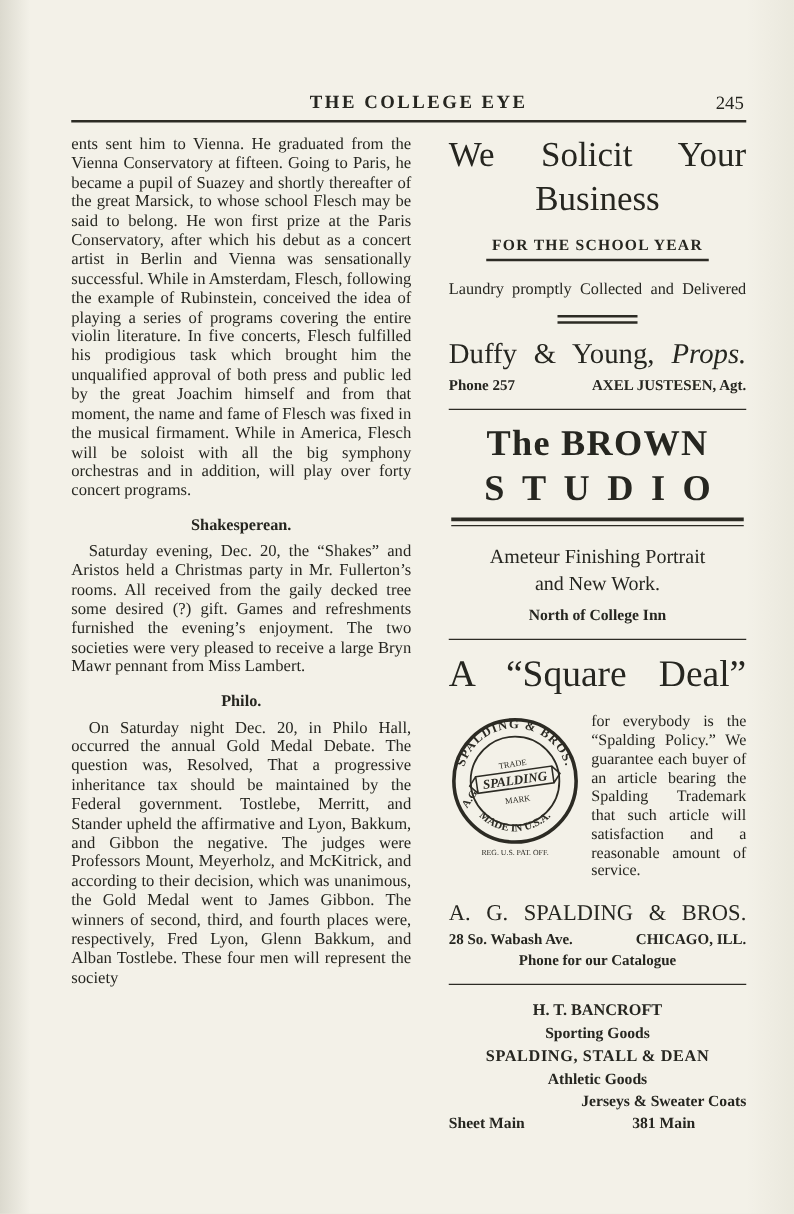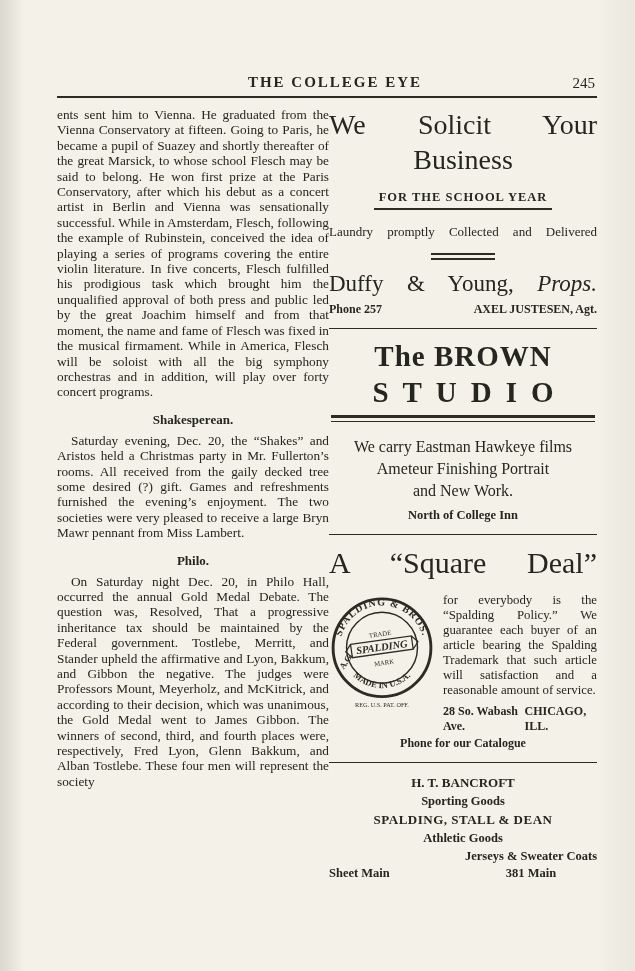--- a/index.html
+++ b/index.html
@@ -13,21 +13,21 @@
     width: 635px; height: 971px; overflow: hidden; position: relative;
     background: linear-gradient(90deg, #dbd9ce 0px, #f3f1e8 24px, #f3f1e8 94%, #eae8dd 100%);
     color: #262620;
     padding: 74px 38px 24px 57px;
   }
   
   .page-header { position: relative; border-bottom: 2px solid #2c2b24; padding-bottom: 5px; height: 24px; }
   .header-title { position: absolute; left: 16px; right: 0; text-align: center; font-weight: bold; font-size: 15px; letter-spacing: 2px; }
   .header-page-num { position: absolute; right: 2px; top: 1px; font-size: 15px; }
   
-  .columns { display: flex; gap: 0; margin-top: 9px; }
+  .columns { display: flex; gap: 30px; margin-top: 9px; }
   .left-col { width: 272px; flex: none; }
   .right-col { flex: 1; min-width: 0; }
   
   .bodytext { font-size: 13.3px; line-height: 15.4px; text-align: justify; margin: 0 0 6px; }
   .indent { text-indent: 14px; }
   .sub-heading { text-align: center; font-size: 13px; font-weight: bold; margin: 12px 0 5px; }
   .societies-box {
     margin: 20px 10px 14px 3px;
     border: 2px solid #201f19;
     outline: 1px solid #201f19;
@@ -113,21 +113,20 @@
 
       <hr class="rule">
 
       <section class="brown-ad">
         <div class="brown-title">
           <span>The</span>
           <span>BROWN</span>
         </div>
         <div class="studio">STUDIO</div>
         <div class="double-rule"></div>
-        <div class="films-line">We carry Eastman Hawkeye films</div>
         <div class="films-line">Ameteur Finishing Portrait</div>
         <div class="films-line">and New Work.</div>
         <div class="location">North of College Inn</div>
       </section>
 
       <hr class="rule">
 
       <section class="spalding-ad">
         <div class="square-deal spread">A “Square Deal”</div>
 
@@ -152,20 +151,21 @@
                 <path d="M 23,47 h 64 v 14 h -64 z M 23,47 l -6,7 6,7 M 87,47 l 6,7 -6,7" fill="none" stroke="#2c2b24" stroke-width="1.3"></path>
                 <text x="55" y="58" text-anchor="middle" font-size="11" font-weight="bold" font-style="italic" fill="#2c2b24">SPALDING</text>
                 <text x="55" y="73" text-anchor="middle" font-size="7" fill="#2c2b24">MARK</text>
               </g>
               <text x="55" y="117" text-anchor="middle" font-size="6.5" fill="#2c2b24">REG. U.S. PAT. OFF.</text>
             </svg>
           </div>
           <p class="spalding-body">for everybody is the “Spalding Policy.” We guarantee each buyer of an article bearing the Spalding Trademark that such article will satisfaction and a reasonable amount of service.</p>
         </div>
 
+        <div class="spalding-company spread">A. G. SPALDING &amp; BROS.</div>
         <div class="spalding-address">
           <span>28 So. Wabash Ave.</span>
           <span>CHICAGO, ILL.</span>
         </div>
         <div class="catalogue center">Phone for our Catalogue</div>
       </section>
 
       <hr class="rule">
 
       <section class="bancroft-ad">

